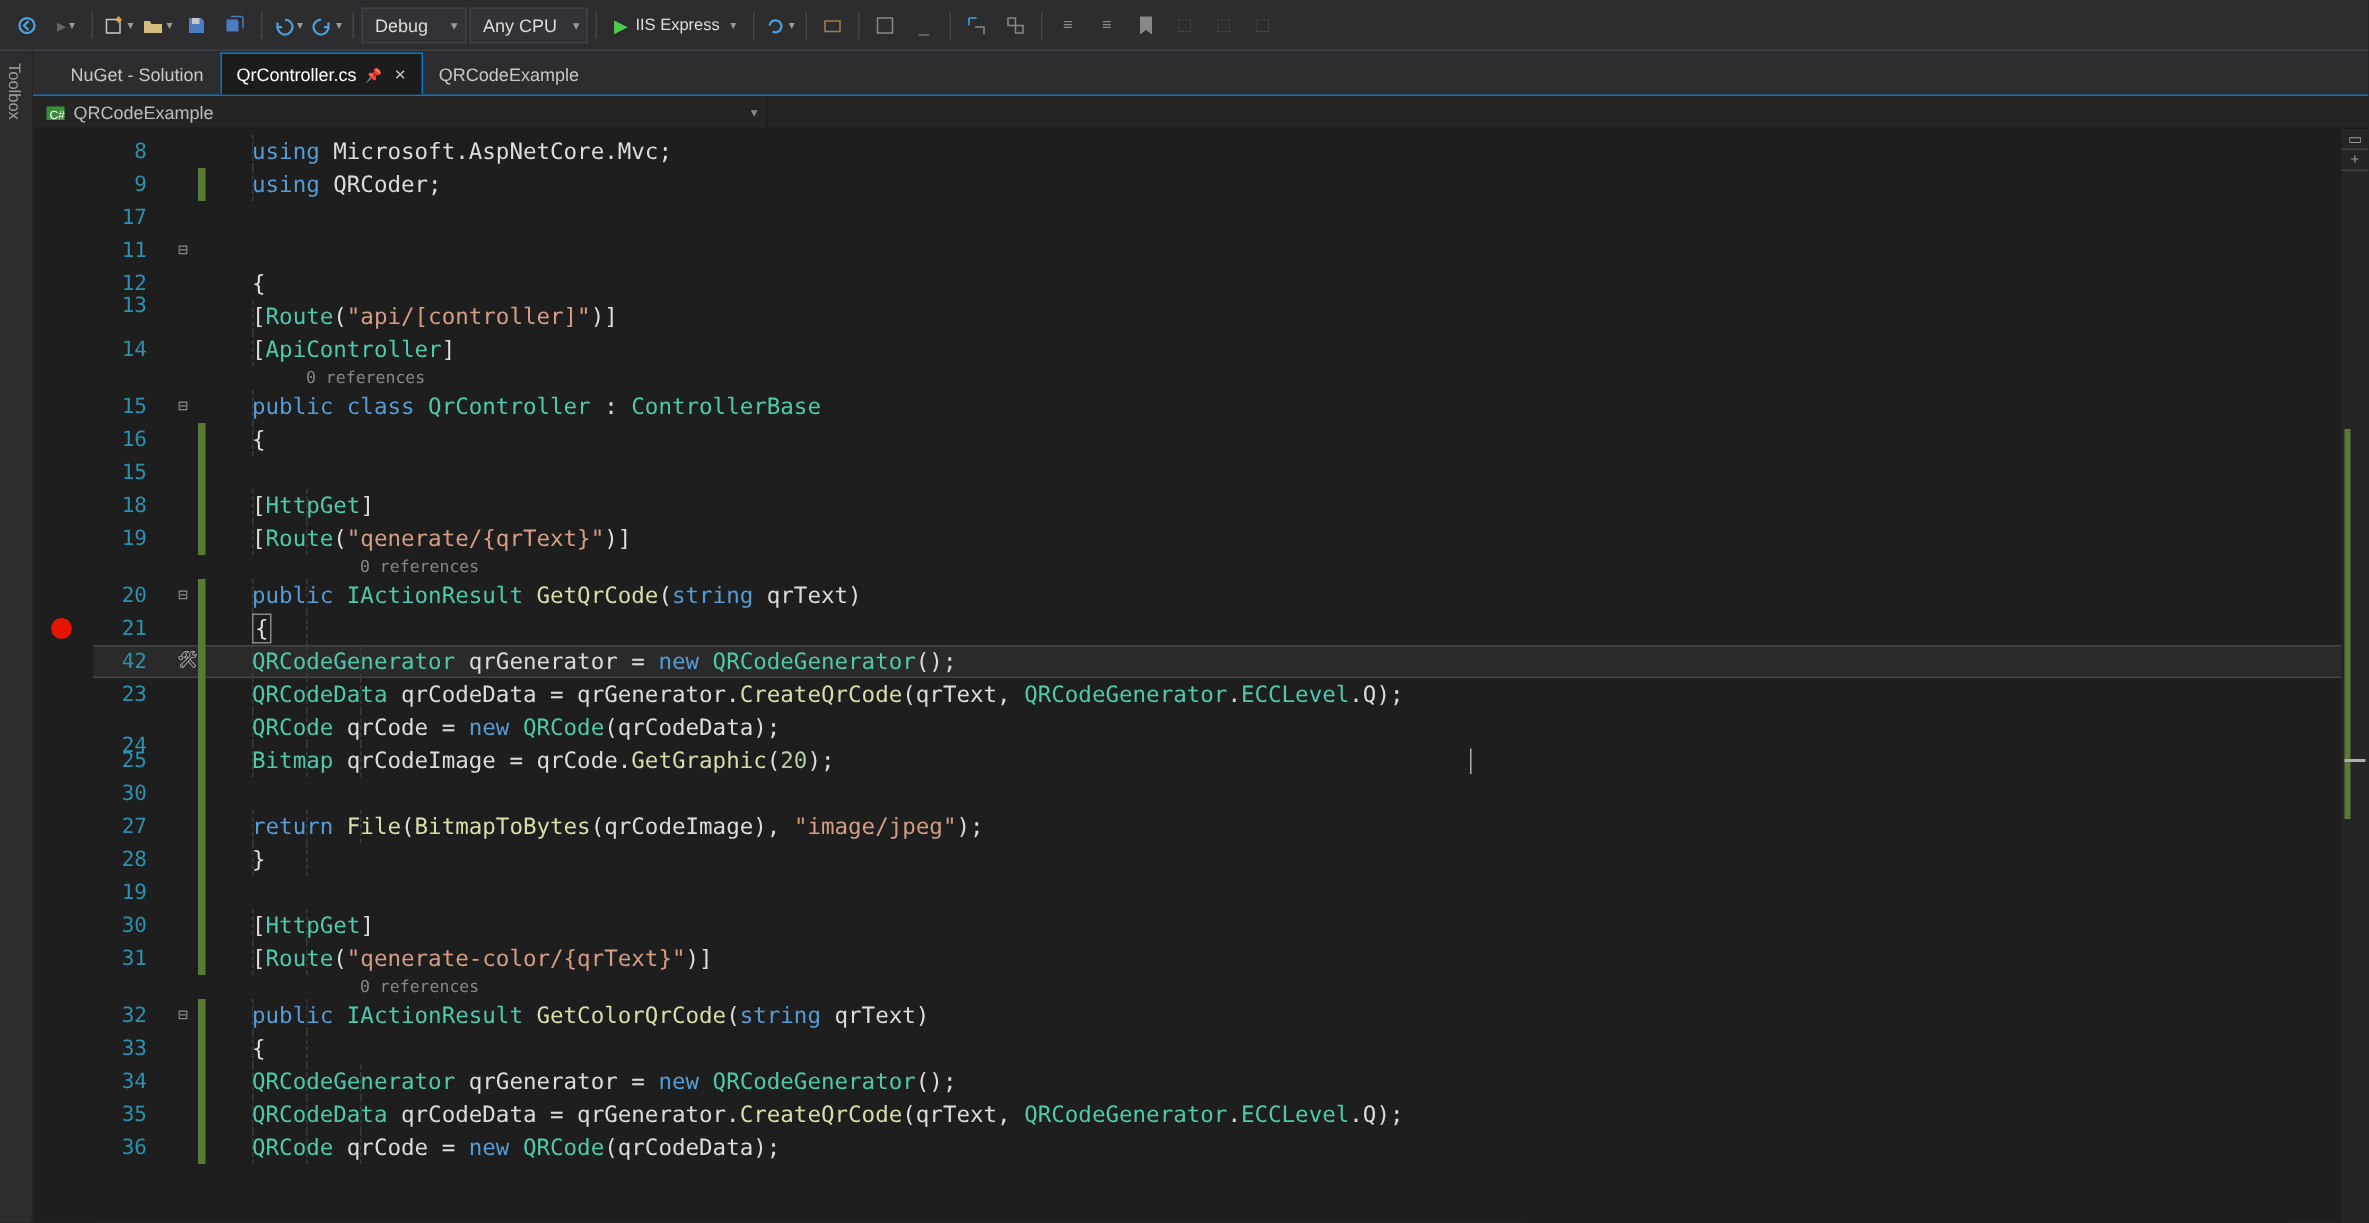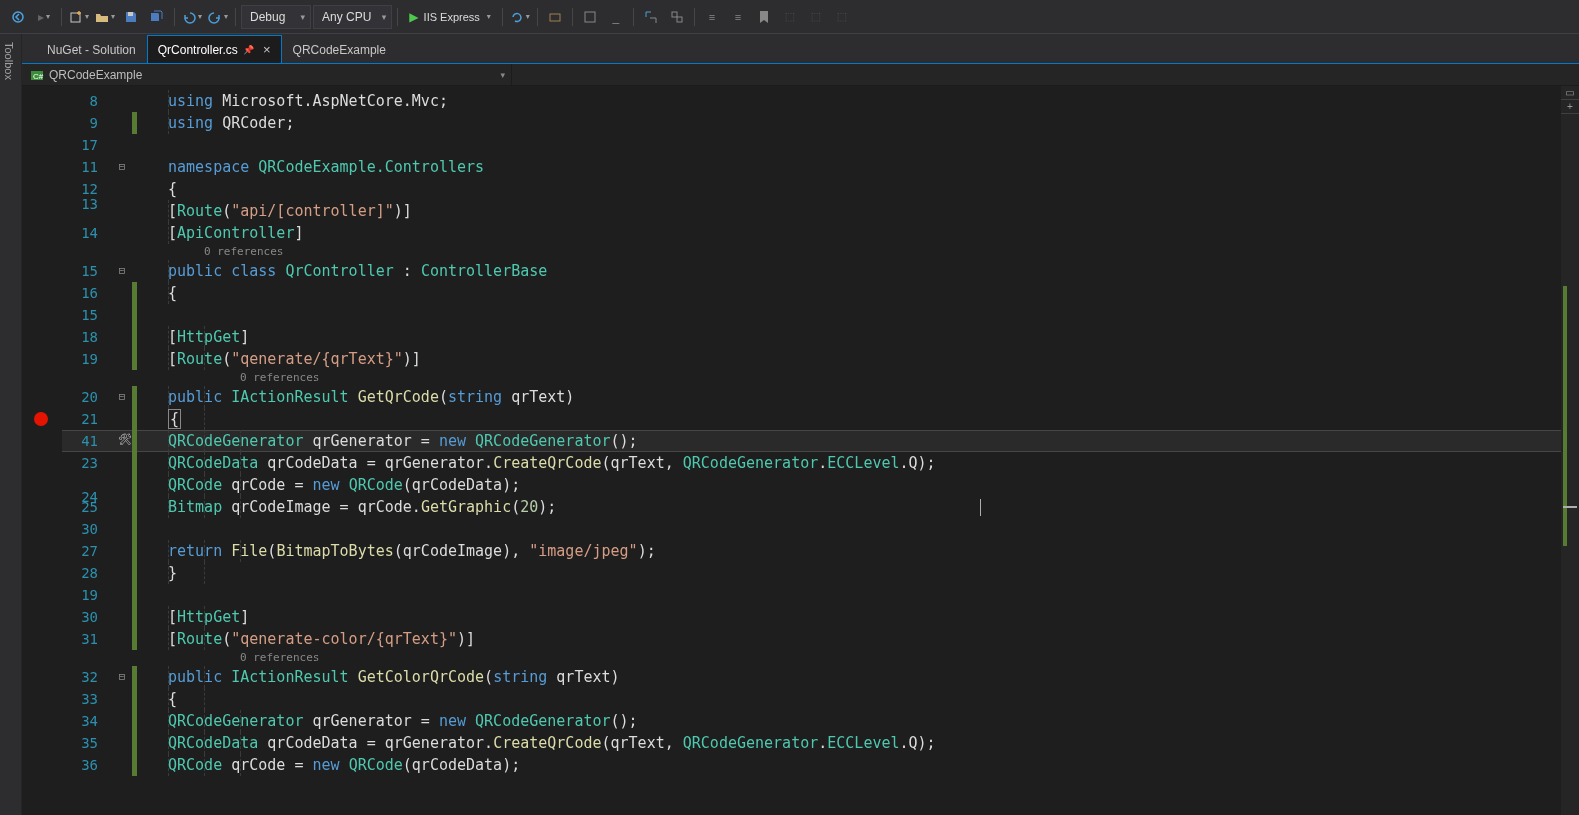--- a/index.html
+++ b/index.html
@@ -248,21 +248,21 @@
       <div class="ln" style="position: absolute; top: 136px;">14</div>
       <div style="height: 16px; position: absolute; top: 158px; left: 0px; right: 0px;"></div>
       <div class="ln" style="position: absolute; top: 174px;">15</div>
       <div class="ln" style="position: absolute; top: 196px;">16</div>
       <div class="ln" style="position: absolute; top: 218px;">15</div>
       <div class="ln" style="position: absolute; top: 240px;">18</div>
       <div class="ln" style="position: absolute; top: 262px;">19</div>
       <div style="height: 16px; position: absolute; top: 284px; left: 0px; right: 0px;"></div>
       <div class="ln" style="position: absolute; top: 300px;">20</div>
       <div class="ln" style="position: absolute; top: 322px;">21</div>
-      <div class="ln" style="position: absolute; top: 344px;">41</div>
+      <div class="ln" style="position: absolute; top: 344px;">42</div>
       <div class="ln" style="position: absolute; top: 366px;">23</div>
       <div class="ln" style="position: absolute; top: 400px;">24</div>
       <div class="ln" style="position: absolute; top: 410px;">25</div>
       <div class="ln" style="position: absolute; top: 432px;">30</div>
       <div class="ln" style="position: absolute; top: 454px;">27</div>
       <div class="ln" style="position: absolute; top: 476px;">28</div>
       <div class="ln" style="position: absolute; top: 498px;">19</div>
       <div class="ln" style="position: absolute; top: 520px;">30</div>
       <div class="ln" style="position: absolute; top: 542px;">31</div>
       <div style="height: 16px; position: absolute; top: 564px; left: 0px; right: 0px;"></div>
@@ -339,21 +339,20 @@
       <div class="chg green" style="position: absolute; top: 624px;"></div>
       <div class="chg green" style="position: absolute; top: 646px;"></div>
       <div class="chg green" style="position: absolute; top: 668px;"></div>
     </div>
   <div class="codearea">
       <div style="position: absolute; left: 28px; top: 4px; height: 22px; border-left: 1px dashed rgb(58, 58, 58);"></div>
       <div class="line" style="position: absolute; top: 4px; left: 28px;">    <span class="kw">using</span><span class="id"> Microsoft.AspNetCore.Mvc;</span></div>
       <div style="position: absolute; left: 28px; top: 26px; height: 22px; border-left: 1px dashed rgb(58, 58, 58);"></div>
       <div class="line" style="position: absolute; top: 26px; left: 28px;">    <span class="kw">using</span><span class="id"> QRCoder;</span></div>
       <div class="line" style="position: absolute; top: 48px; left: 28px;"></div>
-      <div class="line" style="position: absolute; top: 70px; left: 28px;"><span class="kw">namespace</span><span class="id"> </span><span class="type">QRCodeExample.Controllers</span></div>
       <div class="line" style="position: absolute; top: 92px; left: 28px;"><span class="id">{</span></div>
       <div style="position: absolute; left: 28px; top: 114px; height: 22px; border-left: 1px dashed rgb(58, 58, 58);"></div>
       <div class="line" style="position: absolute; top: 114px; left: 28px;">    <span class="id">[</span><span class="type">Route</span><span class="id">(</span><span class="str">"api/[controller]"</span><span class="id">)]</span></div>
       <div style="position: absolute; left: 28px; top: 136px; height: 22px; border-left: 1px dashed rgb(58, 58, 58);"></div>
       <div class="line" style="position: absolute; top: 136px; left: 28px;">    <span class="id">[</span><span class="type">ApiController</span><span class="id">]</span></div>
       <div class="codelens" style="position: absolute; top: 158px; left: 64px;">0 references</div>
       <div style="position: absolute; left: 28px; top: 174px; height: 22px; border-left: 1px dashed rgb(58, 58, 58);"></div>
       <div class="line" style="position: absolute; top: 174px; left: 28px;">    <span class="kw">public</span><span class="id"> </span><span class="kw">class</span><span class="id"> </span><span class="type">QrController</span><span class="id"> : </span><span class="type">ControllerBase</span></div>
       <div style="position: absolute; left: 28px; top: 196px; height: 22px; border-left: 1px dashed rgb(58, 58, 58);"></div>
       <div class="line" style="position: absolute; top: 196px; left: 28px;">    <span class="id">{</span></div>

